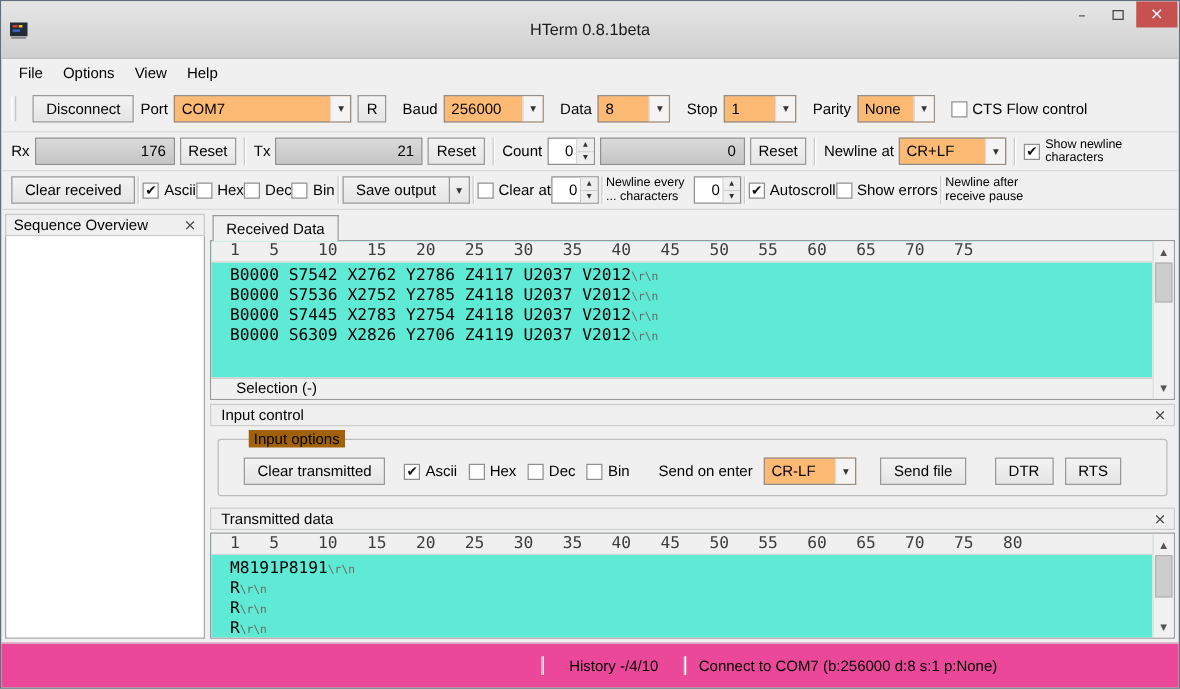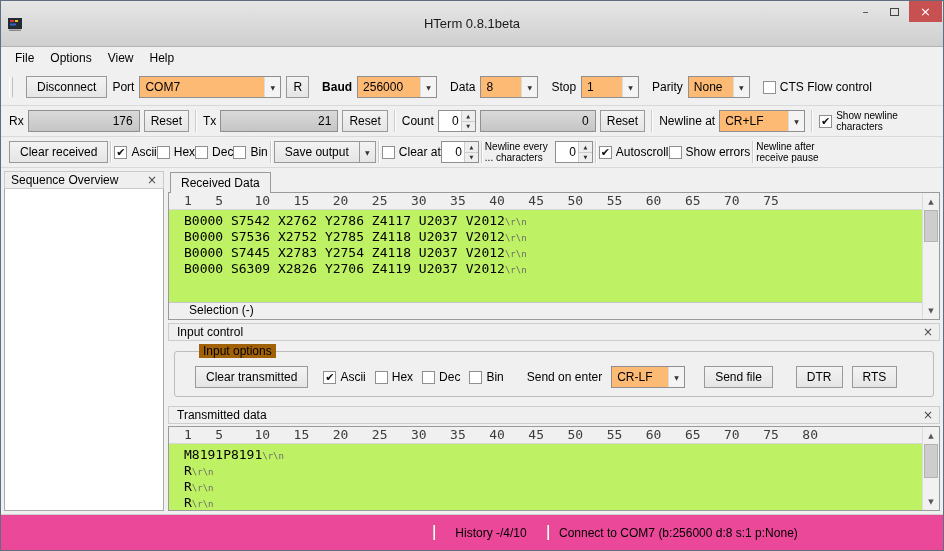--- a/index.html
+++ b/index.html
@@ -57,21 +57,21 @@
   .panel-header{height:18px;display:flex;align-items:center;padding:0 3px 0 6px;background:#efefef;border:1px solid #c9c9c9;}
   .panel-close{margin-left:auto;width:16px;text-align:center;color:#444;font-size:12px;line-height:14px;}
   .sidebar-body{flex:1;background:#fff;border:1px solid #a9a9a9;border-top:none;}
   .main{flex:1;display:flex;flex-direction:column;min-width:0;}
 
   .tabs{height:21px;display:flex;align-items:flex-end;padding-left:2px;flex:0 0 auto;}
   .tab{border:1px solid #9a9a9a;border-bottom:none;background:#f0f0f0;padding:3px 10px 3px;position:relative;top:1px;z-index:2;}
 
   .frame{border:1px solid #9a9a9a;background:#fff;position:relative;overflow:hidden;}
   .recv-frame{height:128px;flex:0 0 auto;}
-  .term{position:absolute;left:0;top:0;right:17px;bottom:0;background:#bef264;overflow:hidden;
+  .term{position:absolute;left:0;top:0;right:17px;bottom:0;background:#5eead4;overflow:hidden;
     font-family:"DejaVu Sans Mono",monospace;font-size:13px;}
   .recv-term{bottom:17px;}
   .ruler{height:17px;background:#f0f0f0;border-bottom:1px solid #d7d7d7;white-space:pre;padding-left:15px;
     color:#3c3c3c;line-height:16px;overflow:hidden;}
   .tlines{padding:3px 0 0 15px;}
   .tline{height:16px;line-height:16px;white-space:pre;}
   .tline .nl{font-size:9px;color:#6a6a6a;}
   .selection-bar{position:absolute;left:0;right:17px;bottom:0;height:17px;background:#f0f0f0;
     border-top:1px solid #c5c5c5;padding-left:20px;line-height:15px;}
   .vscroll{position:absolute;right:0;top:0;bottom:0;width:17px;background:#f1f1f1;border-left:1px solid #dcdcdc;}
@@ -136,21 +136,21 @@
 
   <div class="toolbar tb1">
     <span class="grip"></span>
     <button class="btn">Disconnect</button>
     <span class="lbl">Port</span>
     <span class="combo" style="width:142px;">
       <span class="cval">COM7</span>
       <span class="carrow glyph">▼</span>
     </span>
     <button class="btn sm">R</button>
-    <span class="lbl" style="margin-left:8px;font-weight:bold;">Baud</span>
+    <span class="lbl" style="margin-left:8px;">Baud</span>
     <span class="combo" style="width:80px;">
       <span class="cval">256000</span>
       <span class="carrow glyph">▼</span>
     </span>
     <span class="lbl" style="margin-left:8px;">Data</span>
     <span class="combo" style="width:58px;">
       <span class="cval">8</span>
       <span class="carrow glyph">▼</span>
     </span>
     <span class="lbl" style="margin-left:8px;">Stop</span>

